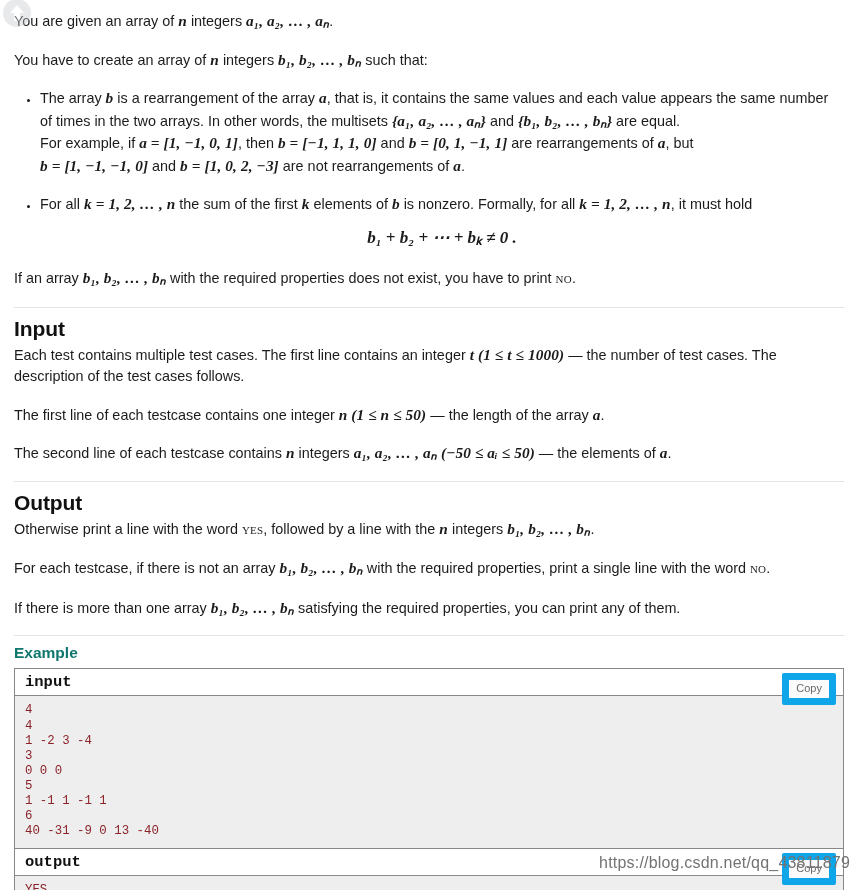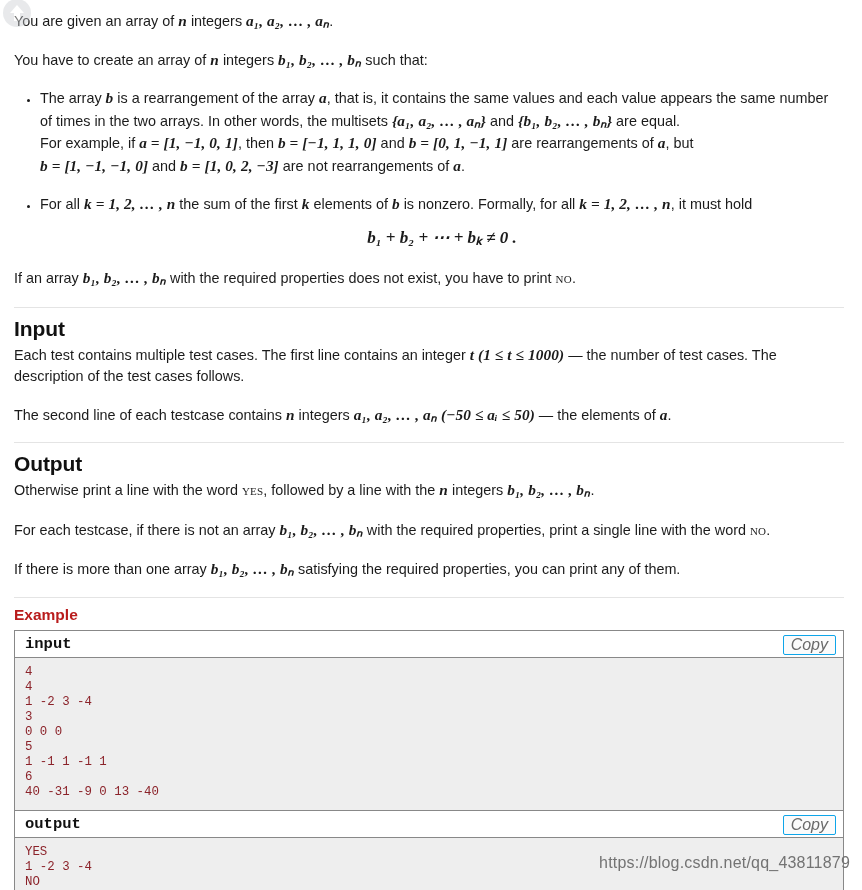--- a/index.html
+++ b/index.html
@@ -88,21 +88,21 @@
     font-weight: bold;
     margin: 0 0 3px 0;
     line-height: 1.2;
     letter-spacing: -0.1px;
     color: #111;
   }
   h3.example-title {
     font-size: 15.5px;
     font-weight: bold;
     margin: 0 0 6px 0;
-    color: #b91c1c;
+    color: #0f766e;
   }
 
   .sample-tests {
     border: 1px solid #888888;
     border-bottom: 1px solid #888888;
     background: #ffffff;
     box-sizing: border-box;
   }
   .sample-block { position: relative; }
   .io-head {
@@ -118,30 +118,29 @@
     box-sizing: content-box;
     line-height: 26px;
     padding-top: 0;
     padding-bottom: 0;
   }
   .copy-btn {
     position: absolute;
     right: 7px;
     top: 4px;
     font-family: "Liberation Sans", sans-serif;
-    font-size: 16px;
+    font-size: 11px;
     font-weight: normal;
     color: #6a6a6a;
-    border: 1px solid #0ea5e9;
+    border: 7px solid #0ea5e9;
     background: #fbfbfb;
     border-radius: 2px;
     padding: 1px 7px 2px 7px;
     line-height: 15px;
     cursor: pointer;
-    font-style: italic;
   }
   pre.io-body {
     margin: 0;
     padding: 7px 10px 9px 10px;
     background: #eeeeee;
     font-family: "Liberation Mono", monospace;
     font-size: 12.4px;
     line-height: 15.1px;
     color: #8b2229;
     white-space: pre;
@@ -189,20 +188,21 @@
     </ul>
 
     <p class="para tight"><span>If an array </span><span class="m">b₁, b₂, … , bₙ</span><span> with the required properties does not exist, you have to print </span><span class="sc">no</span><span>.</span></p>
 
     <hr class="sect">
 
     <h2 class="section">Input</h2>
 
     <p class="para"><span>Each test contains multiple test cases. The first line contains an integer </span><span class="m">t (1 ≤ t ≤ 1000)</span><span> — the number of test cases. The description of the test cases follows.</span></p>
 
+    <p class="para"><span>The first line of each testcase contains one integer </span><span class="m">n (1 ≤ n ≤ 50)</span><span> — the length of the array </span><span class="m">a</span><span>.</span></p>
 
     <p class="para"><span>The second line of each testcase contains </span><span class="m">n</span><span> integers </span><span class="m">a₁, a₂, … , aₙ</span><span class="m"> (−50 ≤ aᵢ ≤ 50)</span><span> — the elements of </span><span class="m">a</span><span>.</span></p>
 
     <hr class="sect">
 
     <h2 class="section">Output</h2>
 
     <p class="para"><span>Otherwise print a line with the word </span><span class="sc">yes</span><span>, followed by a line with the </span><span class="m">n</span><span> integers </span><span class="m">b₁, b₂, … , bₙ</span><span>.</span></p>
 
     <p class="para"><span>For each testcase, if there is not an array </span><span class="m">b₁, b₂, … , bₙ</span><span> with the required properties, print a single line with the word </span><span class="sc">no</span><span>.</span></p>

